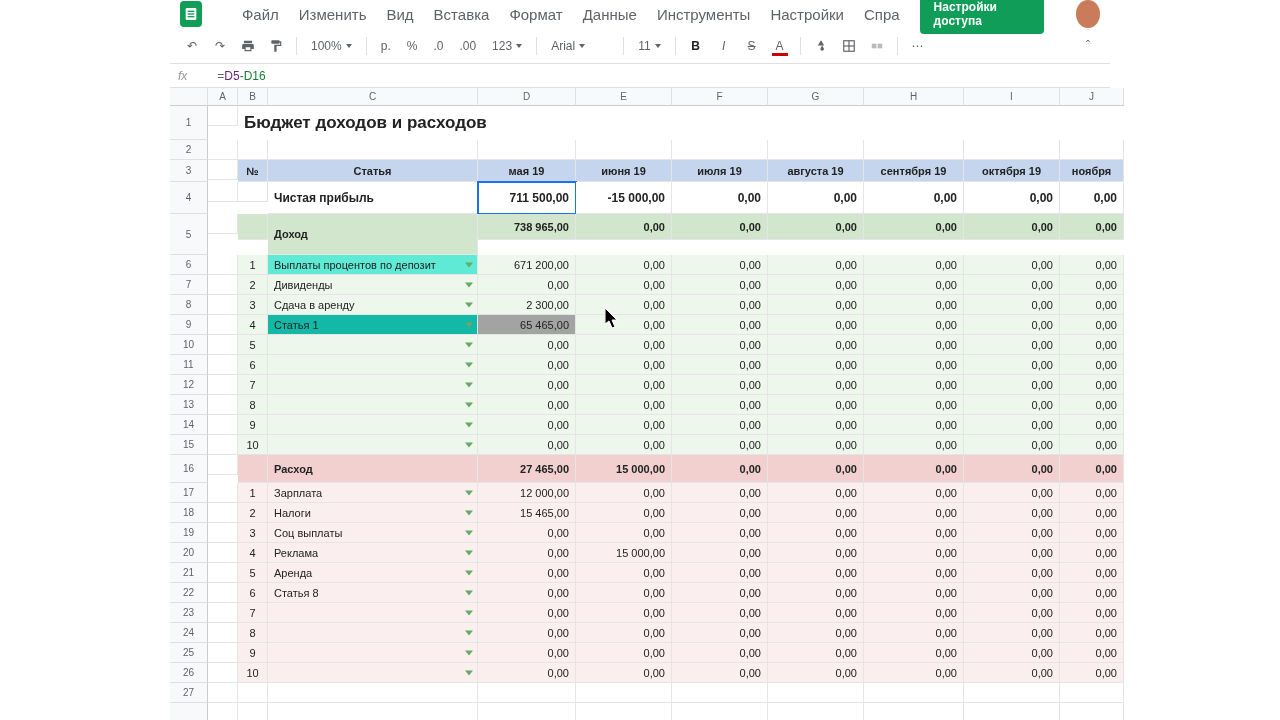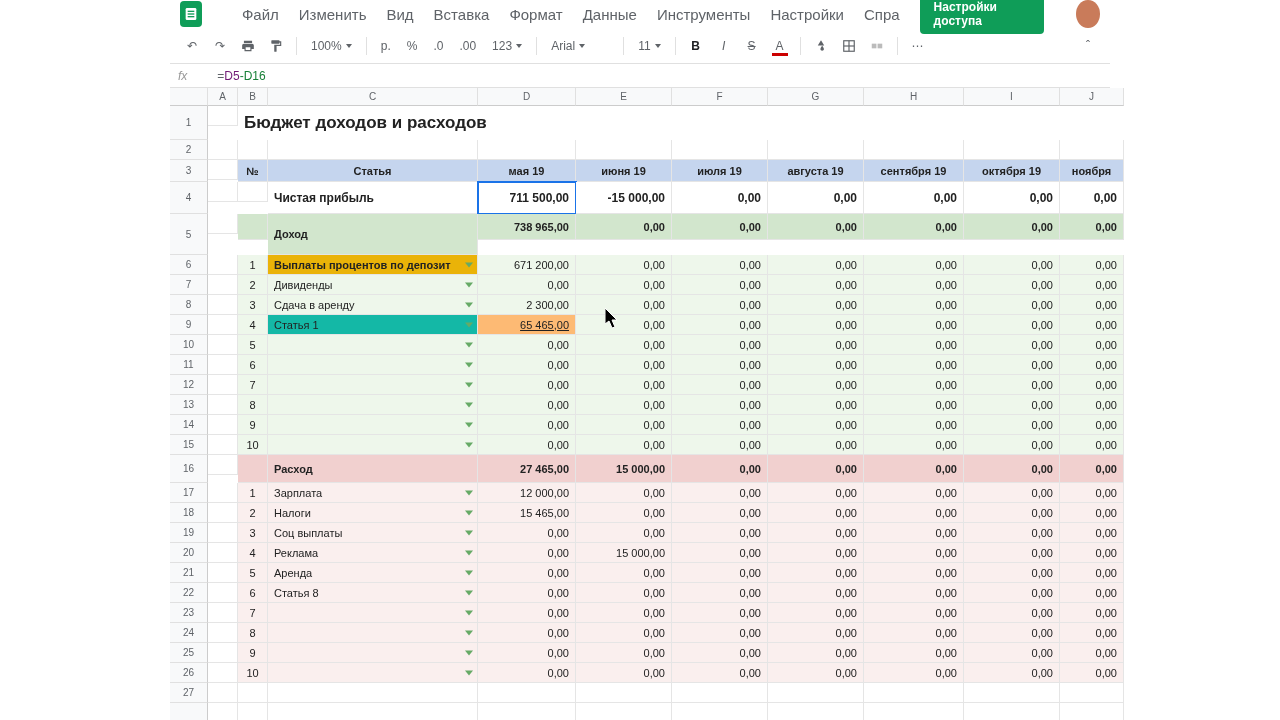--- a/index.html
+++ b/index.html
@@ -192,21 +192,21 @@
       <div class="cell num" style="background: rgb(210, 230, 205); font-weight: bold; height: 26px;">738 965,00</div>
       <div class="cell num" style="background: rgb(210, 230, 205); font-weight: bold; height: 26px;">0,00</div>
       <div class="cell num" style="background: rgb(210, 230, 205); font-weight: bold; height: 26px;">0,00</div>
       <div class="cell num" style="background: rgb(210, 230, 205); font-weight: bold; height: 26px;">0,00</div>
       <div class="cell num" style="background: rgb(210, 230, 205); font-weight: bold; height: 26px;">0,00</div>
       <div class="cell num" style="background: rgb(210, 230, 205); font-weight: bold; height: 26px;">0,00</div>
       <div class="cell num" style="background: rgb(210, 230, 205); font-weight: bold; height: 26px;">0,00</div>
       <div class="row-head">6</div>
       <div class="cell first-col"></div>
       <div class="cell" style="background: rgb(238, 247, 235); justify-content: center;">1</div>
-      <div class="cell dd" style="background: #eab308; font-weight: bold;">Выплаты процентов по депозит</div>
+      <div class="cell dd" style="background: #5eead4;">Выплаты процентов по депозит</div>
       <div class="cell num" style="background: rgb(238, 247, 235);">671 200,00</div>
       <div class="cell num" style="background: rgb(238, 247, 235);">0,00</div>
       <div class="cell num" style="background: rgb(238, 247, 235);">0,00</div>
       <div class="cell num" style="background: rgb(238, 247, 235);">0,00</div>
       <div class="cell num" style="background: rgb(238, 247, 235);">0,00</div>
       <div class="cell num" style="background: rgb(238, 247, 235);">0,00</div>
       <div class="cell num" style="background: rgb(238, 247, 235);">0,00</div>
       <div class="row-head">7</div>
       <div class="cell first-col"></div>
       <div class="cell" style="background: rgb(238, 247, 235); justify-content: center;">2</div>
@@ -226,21 +226,21 @@
       <div class="cell num" style="background: rgb(238, 247, 235);">0,00</div>
       <div class="cell num" style="background: rgb(238, 247, 235);">0,00</div>
       <div class="cell num" style="background: rgb(238, 247, 235);">0,00</div>
       <div class="cell num" style="background: rgb(238, 247, 235);">0,00</div>
       <div class="cell num" style="background: rgb(238, 247, 235);">0,00</div>
       <div class="cell num" style="background: rgb(238, 247, 235);">0,00</div>
       <div class="row-head">9</div>
       <div class="cell first-col"></div>
       <div class="cell" style="background: rgb(238, 247, 235); justify-content: center;">4</div>
       <div class="cell dd" style="background: #14b8a6;">Статья 1</div>
-      <div class="cell num" style="background: #fdba74; text-decoration: underline;">65 465,00</div>
+      <div class="cell num" style="background: #a3a3a3;">65 465,00</div>
       <div class="cell num" style="background: rgb(238, 247, 235);">0,00</div>
       <div class="cell num" style="background: rgb(238, 247, 235);">0,00</div>
       <div class="cell num" style="background: rgb(238, 247, 235);">0,00</div>
       <div class="cell num" style="background: rgb(238, 247, 235);">0,00</div>
       <div class="cell num" style="background: rgb(238, 247, 235);">0,00</div>
       <div class="cell num" style="background: rgb(238, 247, 235);">0,00</div>
       <div class="row-head">10</div>
       <div class="cell first-col"></div>
       <div class="cell" style="background: rgb(238, 247, 235); justify-content: center;">5</div>
       <div class="cell dd" style="background: rgb(238, 247, 235);"></div>

